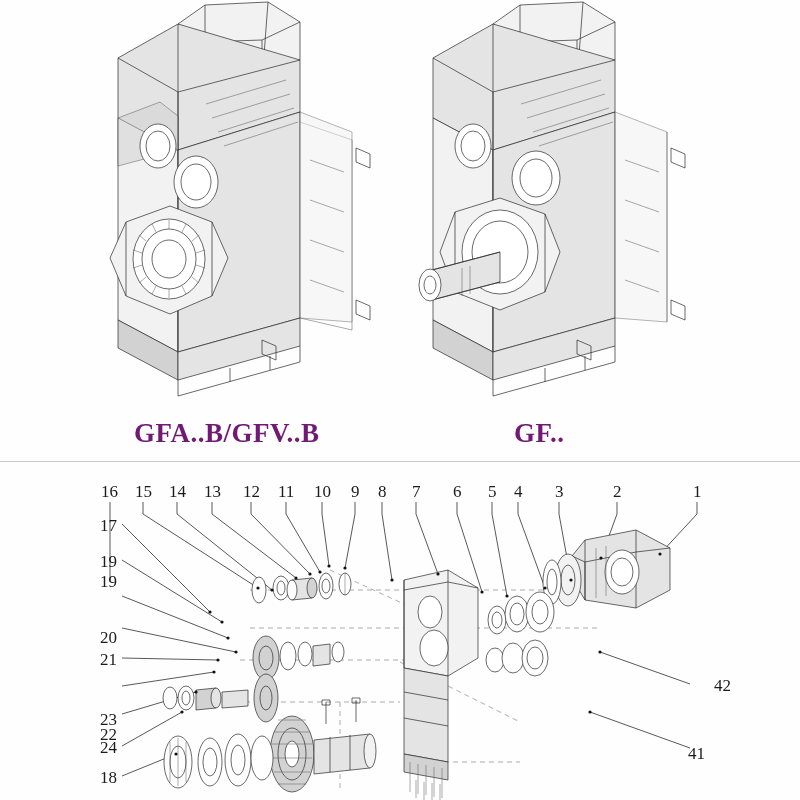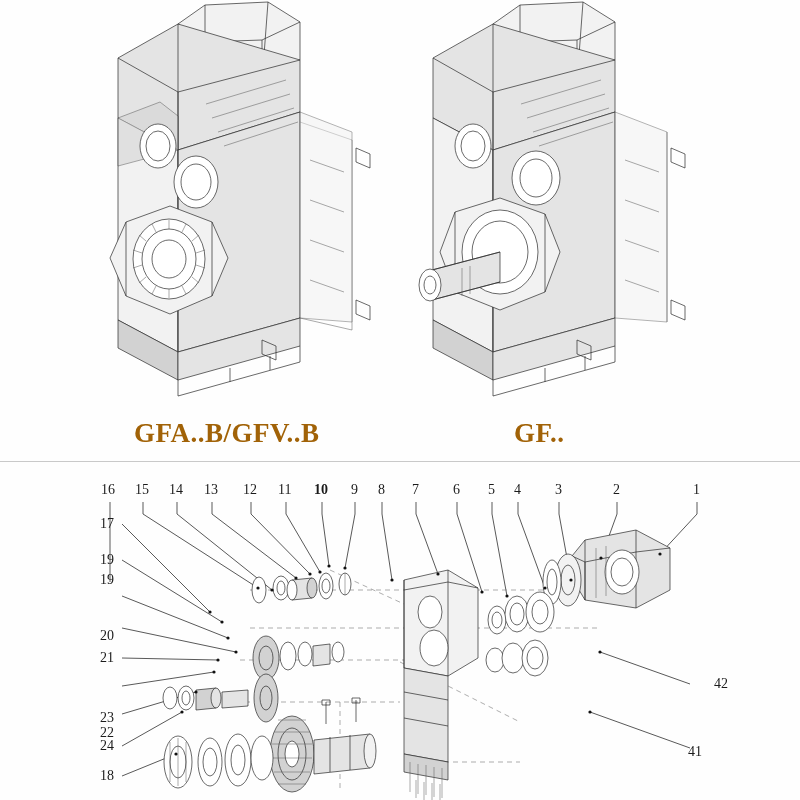--- a/index.html
+++ b/index.html
@@ -34,30 +34,30 @@
     position: absolute;
     left: 0; top: 461px;
     width: 800px; height: 1px;
     background: #c9c9c9;
   }
   .caption {
     position: absolute;
     font-family: "Liberation Serif", serif;
     font-weight: bold;
     font-size: 27px;
-    color: #a16207;
+    color: #701a75;
     letter-spacing: 0.5px;
     white-space: nowrap;
   }
   .caption-left { left: 134px; top: 418px; }
   .caption-right { left: 514px; top: 418px; }
   .num {
     position: absolute;
     font-family: "Liberation Serif", serif;
-    font-size: 14px;
+    font-size: 17px;
     color: #1b1b1b;
     white-space: nowrap;
   }
   svg { display: block; }
   .ln { stroke: #2a2a2a; stroke-width: 0.7; fill: none; }
   .ln-thin { stroke: #555; stroke-width: 0.5; fill: none; }
   .lead { stroke: #111; stroke-width: 0.7; fill: none; }
   .dash { stroke: #777; stroke-width: 0.6; fill: none; stroke-dasharray: 5 4; }
   .fill-l { fill: #f2f2f2; stroke: #2a2a2a; stroke-width: 0.7; }
   .fill-m { fill: #e4e4e4; stroke: #2a2a2a; stroke-width: 0.7; }
@@ -365,21 +365,21 @@
         <circle cx="590" cy="250" r="1.6"></circle>
       </g>
     </svg>
 
     <div class="num" style="left:101px; top:20px;">16</div>
     <div class="num" style="left:135px; top:20px;">15</div>
     <div class="num" style="left:169px; top:20px;">14</div>
     <div class="num" style="left:204px; top:20px;">13</div>
     <div class="num" style="left:243px; top:20px;">12</div>
     <div class="num" style="left:278px; top:20px;">11</div>
-    <div class="num" style="left:314px; top:20px;font-weight:bold;">10</div>
+    <div class="num" style="left:314px; top:20px;">10</div>
     <div class="num" style="left:351px; top:20px;">9</div>
     <div class="num" style="left:378px; top:20px;">8</div>
     <div class="num" style="left:412px; top:20px;">7</div>
     <div class="num" style="left:453px; top:20px;">6</div>
     <div class="num" style="left:488px; top:20px;">5</div>
     <div class="num" style="left:514px; top:20px;">4</div>
     <div class="num" style="left:555px; top:20px;">3</div>
     <div class="num" style="left:613px; top:20px;">2</div>
     <div class="num" style="left:693px; top:20px;">1</div>
 

